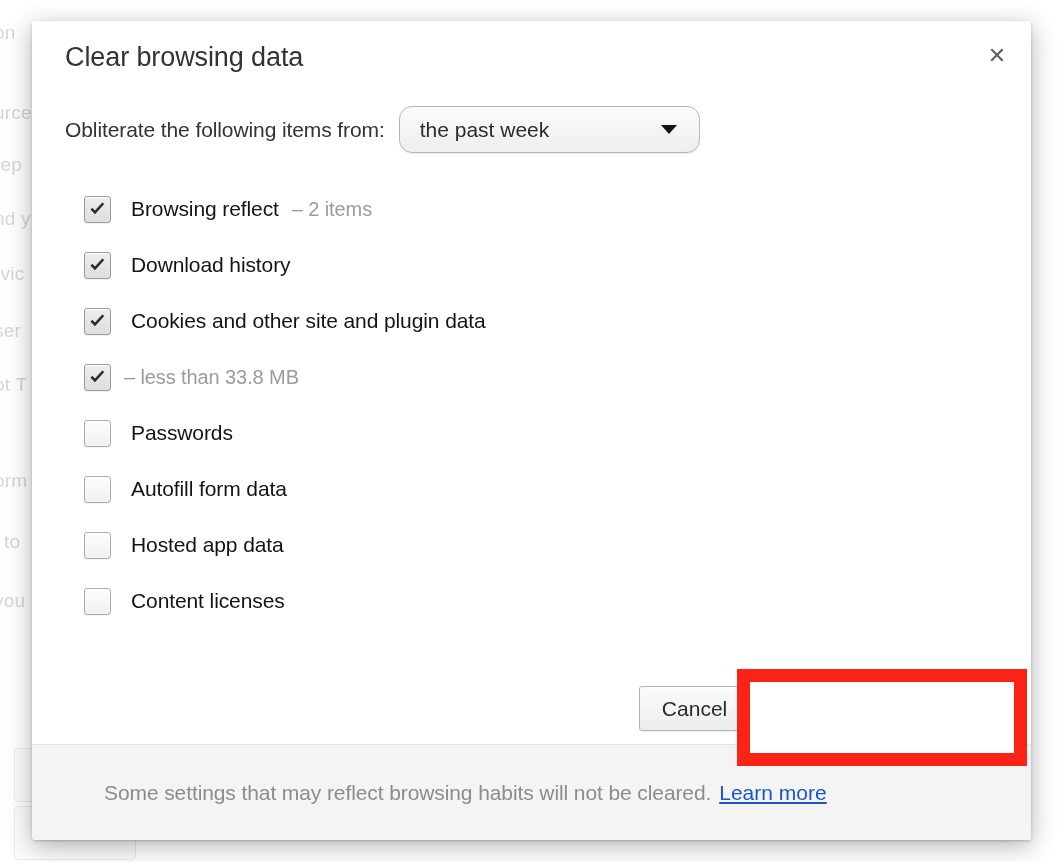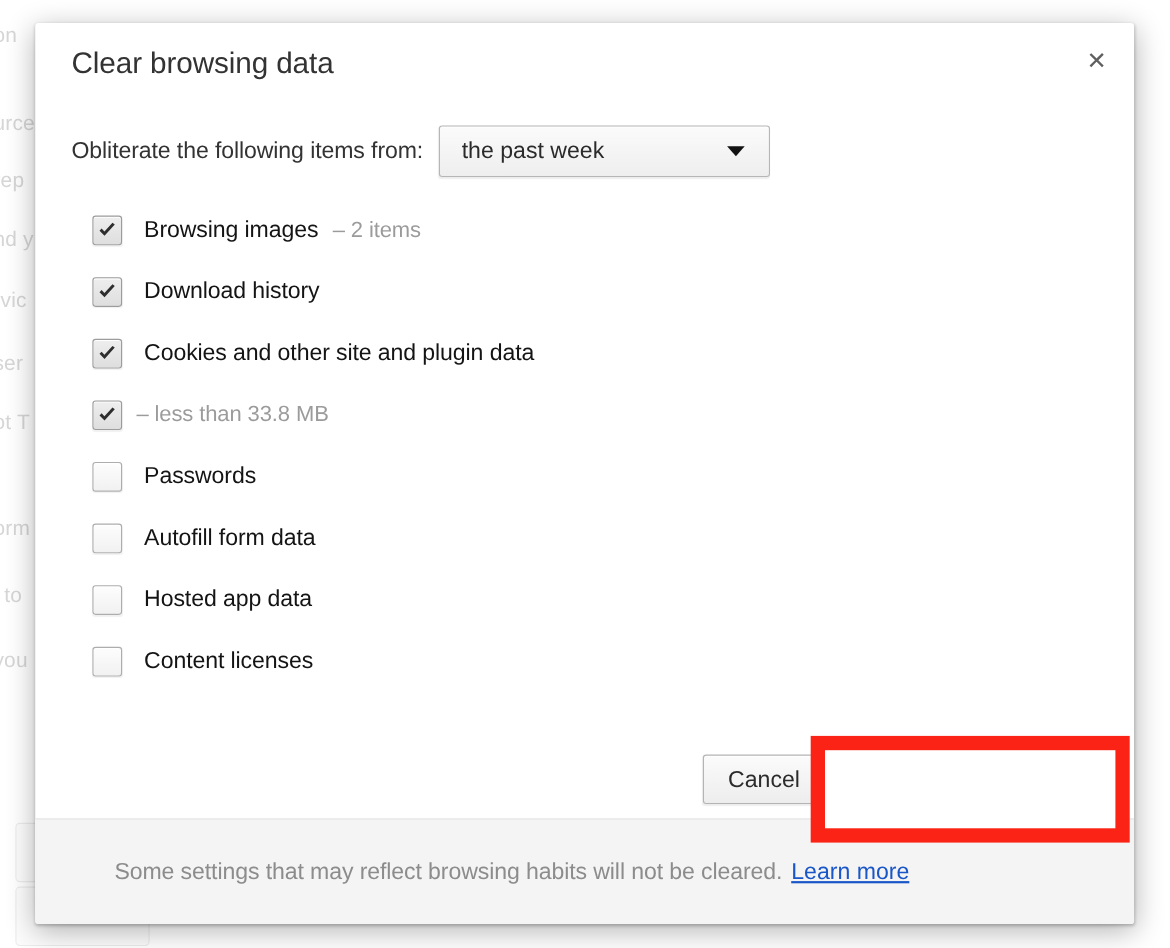--- a/index.html
+++ b/index.html
@@ -81,36 +81,36 @@
     font-size: 27px;
     color: #333333;
     font-weight: 400;
     letter-spacing: -0.1px;
   }
 
   
   #from-row {
     position: absolute;
     left: 33px;
-    top: 93px;
+    top: 85px;
     display: flex;
     align-items: center;
     text-align: right;
   }
   #from-label {
     font-size: 21px;
     color: #333333;
     letter-spacing: -0.1px;
   }
   #time-select {
     margin-left: 14px;
     width: 299px;
     height: 45px;
     border: 1px solid #b6b6b6;
-    border-radius: 3px;
+    border-radius: 13px;
     background: linear-gradient(#fbfbfb, #eeeeee);
     box-shadow: 0 1px 1px rgba(0,0,0,0.07), inset 0 1px 0 #ffffff;
     display: flex;
     align-items: center;
     position: relative;
     cursor: pointer;
   }
   #time-select-value {
     margin-left: 20px;
     font-size: 21px;
@@ -287,21 +287,21 @@
       </div>
     </div>
 
     <div id="checklist">
         <div class="check-row">
           <span class="checkbox checked">
             <svg class="mark" viewBox="0 0 20 20" xmlns="http://www.w3.org/2000/svg">
               <path d="M2.6 10.2 L7.4 15 L17.2 4.2 L15.0 2.6 L7.3 11.0 L4.6 8.1 Z" fill="#2e2e2e"></path>
             </svg>
           </span>
-          <span class="check-label">Browsing images</span>
+          <span class="check-label">Browsing reflect</span>
           <span class="check-detail">–  2 items</span>
         </div>
         <div class="check-row">
           <span class="checkbox checked">
             <svg class="mark" viewBox="0 0 20 20" xmlns="http://www.w3.org/2000/svg">
               <path d="M2.6 10.2 L7.4 15 L17.2 4.2 L15.0 2.6 L7.3 11.0 L4.6 8.1 Z" fill="#2e2e2e"></path>
             </svg>
           </span>
           <span class="check-label">Download history</span>
         </div>

